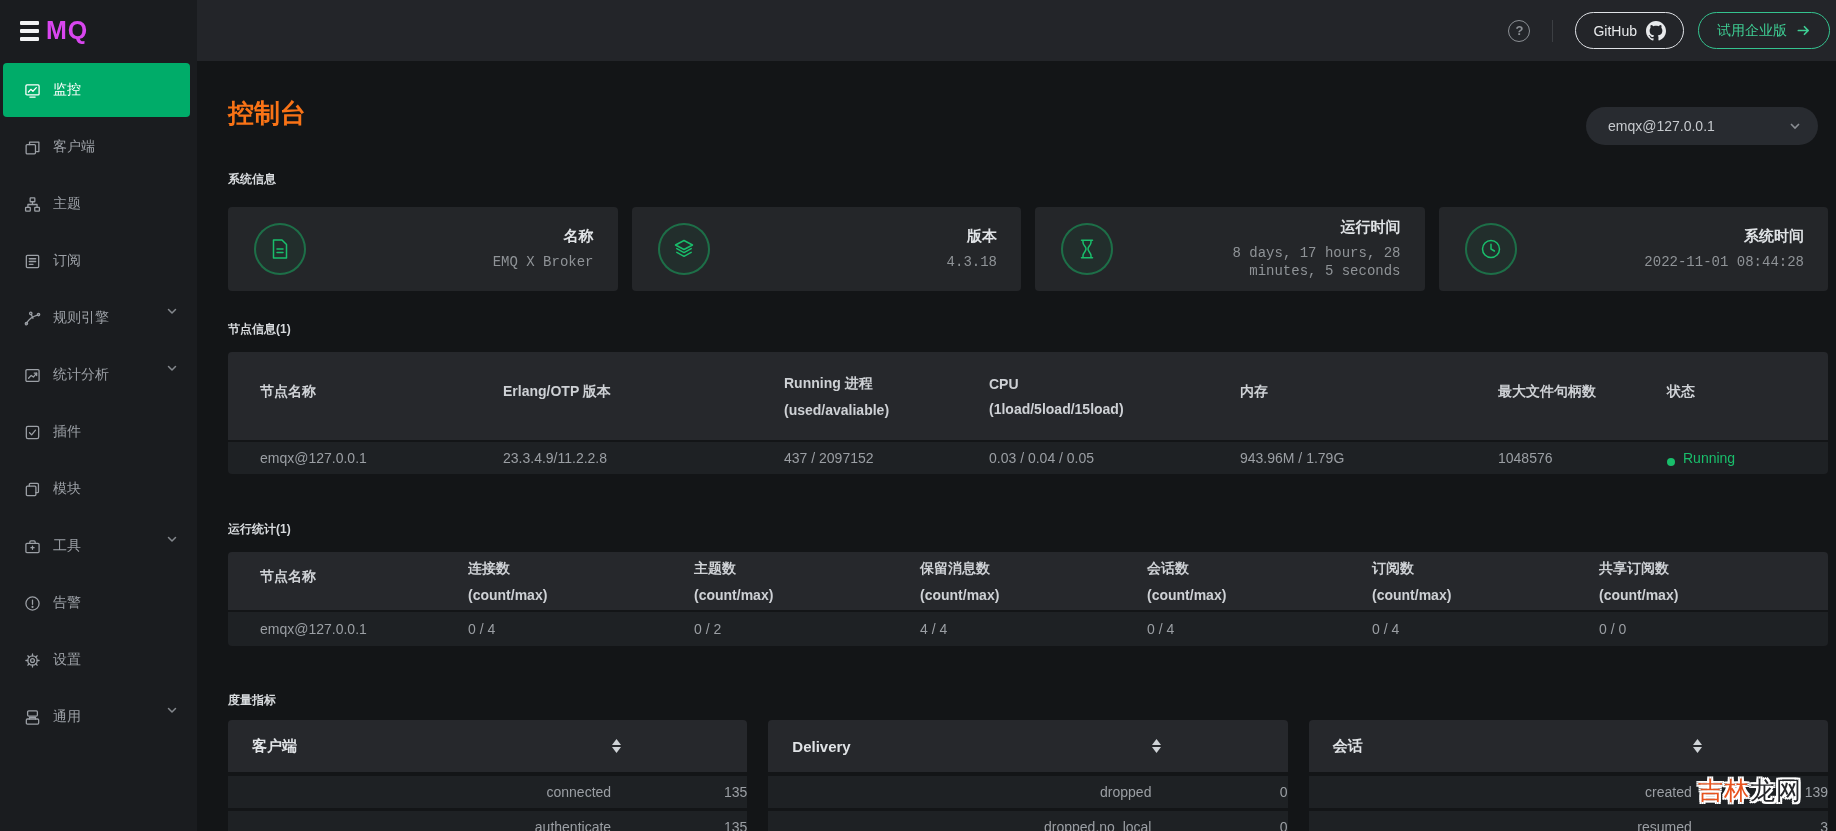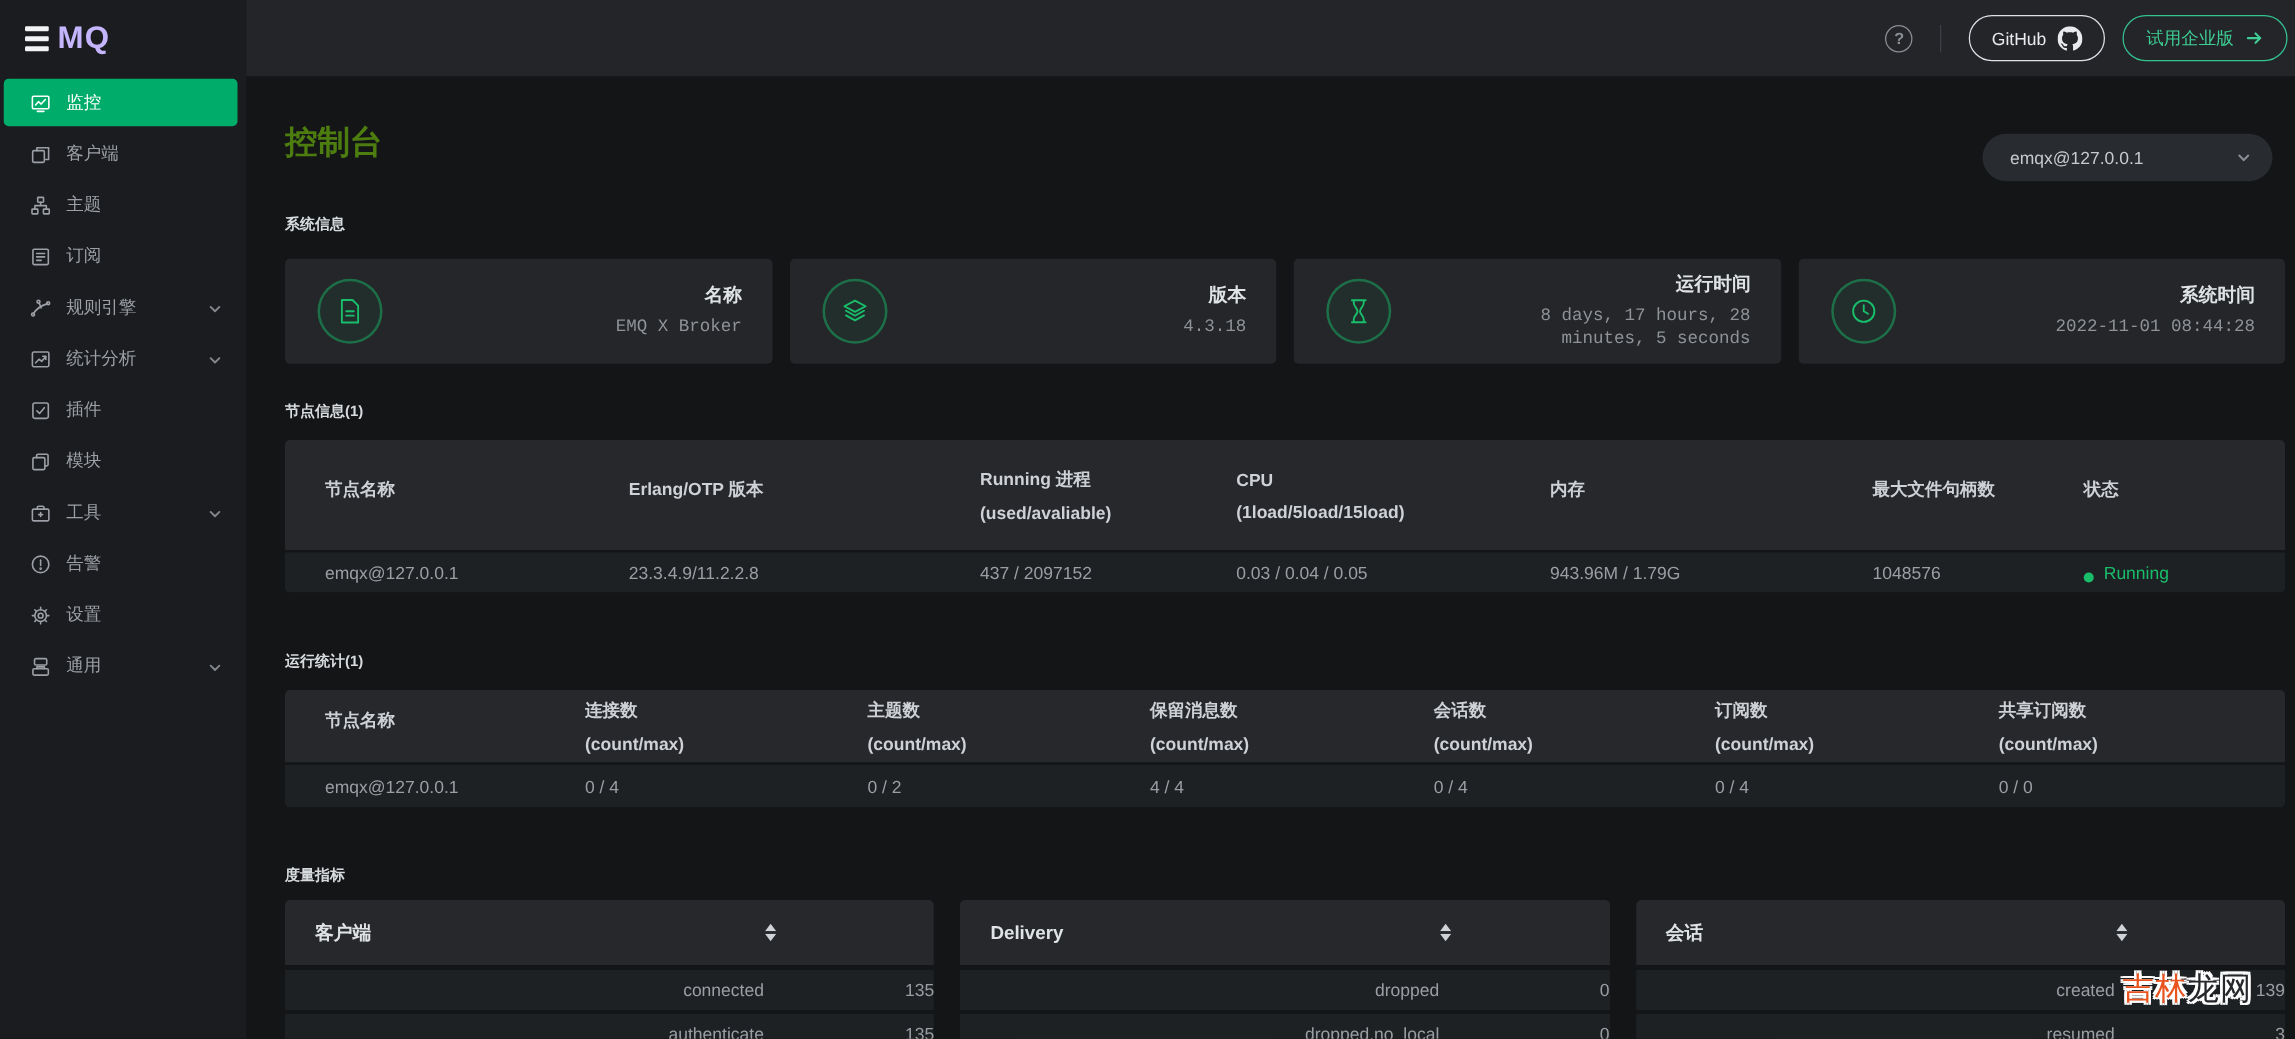--- a/index.html
+++ b/index.html
@@ -5,23 +5,23 @@
   * { margin:0; padding:0; box-sizing:border-box; }
   html,body { width:1836px; height:831px; overflow:hidden; background:#131517;
     font-family:"Liberation Sans","DejaVu Sans",sans-serif; }
   .app { display:flex; width:1836px; height:831px; position:relative; }
 
   
   .sidebar { width:197px; flex:0 0 197px; background:#1a1c1f; height:831px; }
   .logo { height:61px; display:flex; align-items:center; padding-left:20px; gap:7px; }
   .logo-bars { display:flex; flex-direction:column; gap:4px; }
   .logo-bars i { display:block; width:19px; height:4px; background:#f2f3f4; border-radius:1px; }
-  .logo-text { color:#c4b5fd; font-size:25px; font-weight:700; letter-spacing:1px; }
+  .logo-text { color:#d946ef; font-size:25px; font-weight:700; letter-spacing:1px; }
   .nav { padding-top:2px; }
-  .nav-item { height:38px; margin:0 7px 3px 3px; display:flex; align-items:center;
+  .nav-item { height:54px; margin:0 7px 3px 3px; display:flex; align-items:center;
     padding-left:21px; color:#9ca0a6; font-size:14px; border-radius:4px; position:relative; cursor:pointer; }
   .nav-item .nicon { width:17px; height:17px; margin-right:12px; display:flex; align-items:center; }
   .nav-item svg { width:17px; height:17px; fill:none; stroke:currentColor; stroke-width:1.2;
     stroke-linecap:round; stroke-linejoin:round; }
   .nav-item.active { background:#00ac69; color:#fff; }
   .nav-chevron { position:absolute; right:12px; top:13px; }
   .nav-chevron svg { width:12px; height:12px; stroke:#84888d; stroke-width:1.5; fill:none; }
 
   
   .main { flex:1; display:flex; flex-direction:column; }
@@ -41,21 +41,21 @@
   .btn-trial svg { width:15px; height:15px; stroke:#3ecf94; stroke-width:1.8; fill:none;
     stroke-linecap:round; stroke-linejoin:round; }
 
   .content { flex:1; position:relative; padding:36px 8px 0 31px; }
   .node-select { position:absolute; top:46px; right:18px; width:232px; height:38px;
     background:#282b30; border-radius:19px; display:flex; align-items:center;
     padding:0 16px 0 22px; cursor:pointer; }
   .node-select span { color:#c7cace; font-size:14px; flex:1; }
   .node-select svg { width:14px; height:14px; stroke:#8a8e93; stroke-width:1.6; fill:none; }
 
-  h1.page-title { color:#4d7c0f; font-size:26px; font-weight:600; line-height:32px; }
+  h1.page-title { color:#f97316; font-size:26px; font-weight:600; line-height:32px; }
   h2.section { color:#d8dbde; font-size:12px; font-weight:700; line-height:20px; }
   .m-sys { margin-top:40px; } .m-node { margin-top:28px; } .m-stats { margin-top:45px; }
   .m-metrics { margin-top:44px; }
 
   
   .cards { display:flex; gap:14px; margin-top:18px;font-family:Liberation Mono, monospace; }
   .card { flex:1; height:84px; background:#242629; border-radius:4px; display:flex;
     align-items:center; padding:0 24px 0 26px; }
   .card-icon { width:52px; height:52px; border-radius:50%; border:2px solid rgba(25,190,107,.45);
     background:rgba(25,190,107,.06); display:flex; align-items:center; justify-content:center; }

